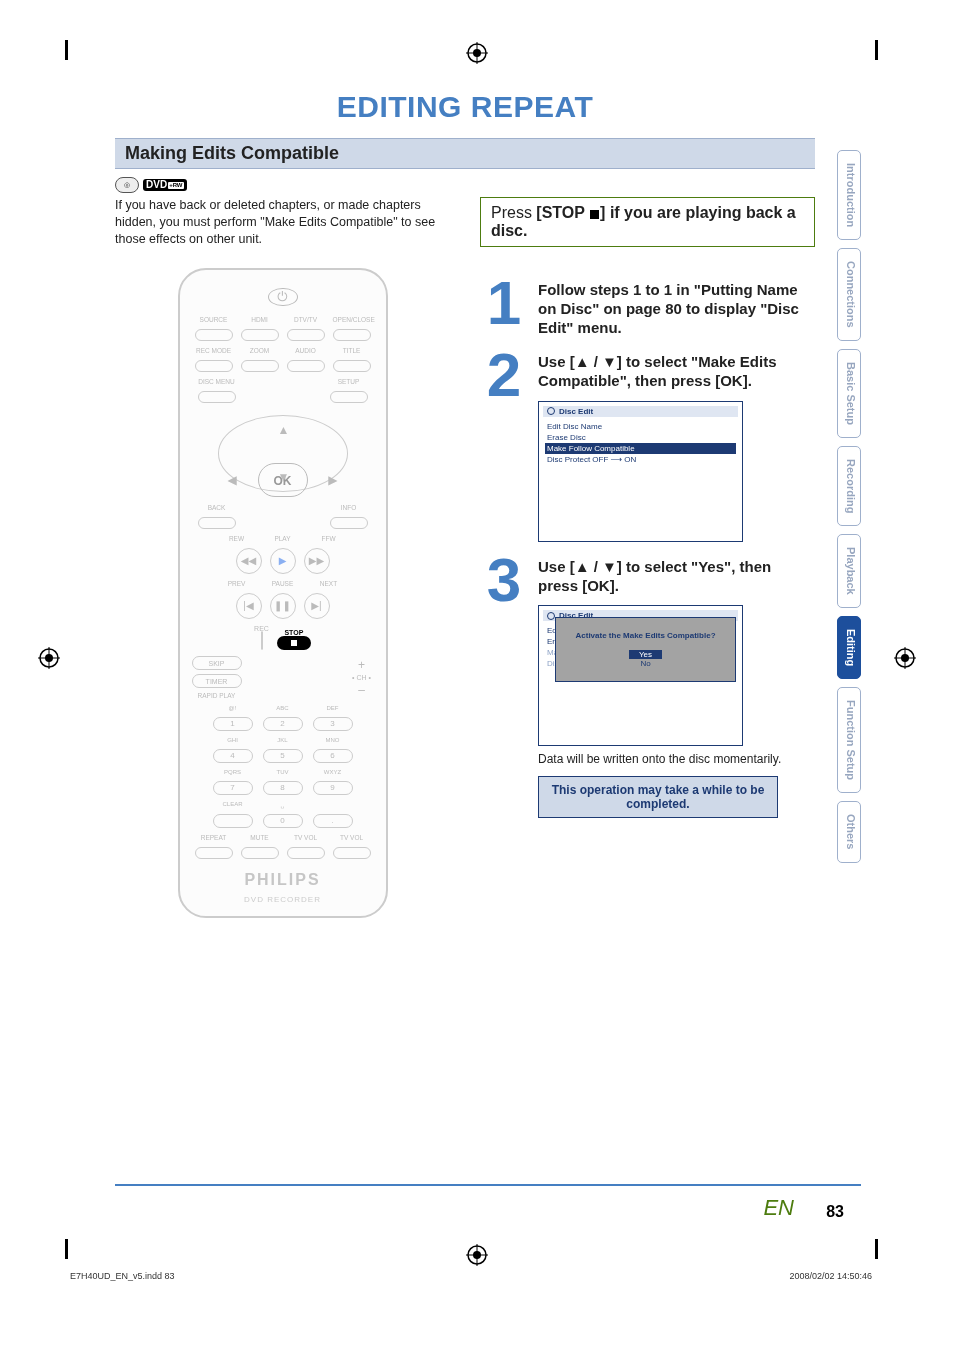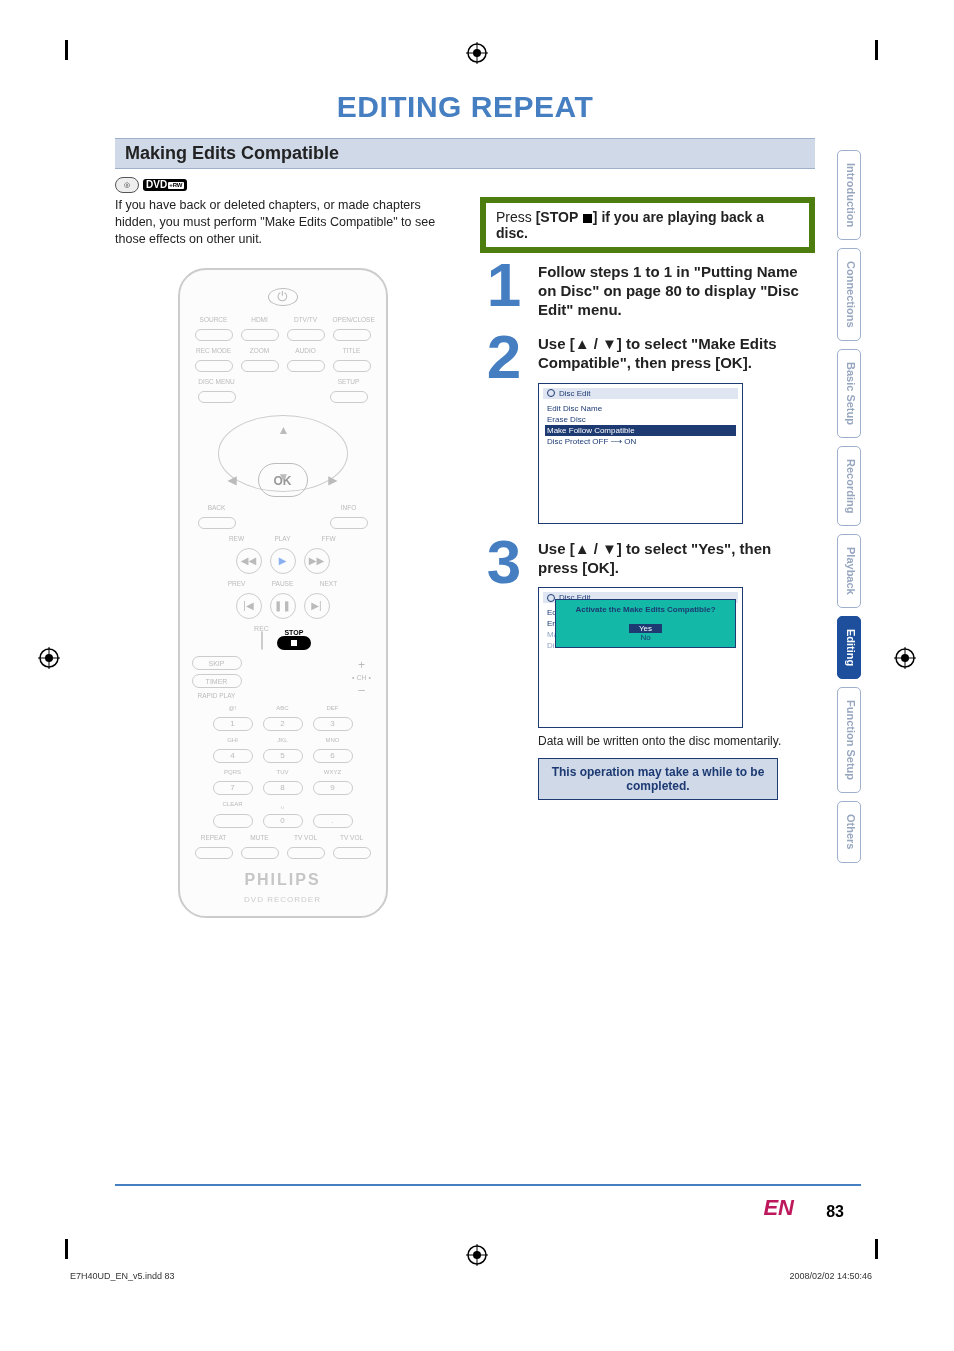--- a/index.html
+++ b/index.html
@@ -72,55 +72,55 @@
 
   .numrow { display:flex; gap:10px; justify-content:center; width:100%; }
   .numbtn { width:40px; height:14px; border:1.5px solid #ccc; border-radius:7px; font-size:8px; color:#bbb; text-align:center; line-height:12px;}
   .numlbl { display:flex; gap:10px; justify-content:center; width:100%; font-size:6px; color:#bbb; }
   .numlbl span { width:40px; text-align:center; }
 
   .brand { font-size:16px; letter-spacing:2px; color:#c6c6c6; font-weight:bold; margin-top:6px;}
   .brand-sub { font-size:8px; color:#ccc; letter-spacing:1px;}
 
   
-  .box-press { border: 6px solid #4d7c0f; padding: 6px 10px; font-size: 14px; margin-bottom: 4px; }
+  .box-press { border: 1px solid #4d7c0f; padding: 6px 10px; font-size: 16px; margin-bottom: 28px; }
   .box-press .sq { display:inline-block; width:9px; height:9px; background:#000; vertical-align:-1px; margin:0 1px;}
 
   .step { display:flex; align-items:flex-start; gap:10px; margin-bottom:10px; }
   .step-num { font-size:62px; font-weight:900; color:#457fc2; line-height:0.9; width:48px; text-align:center; flex-shrink:0;}
   .step-body { flex:1; padding-top:6px; }
   .step-head { font-size:15px; font-weight:bold; line-height:1.25; }
   .step-sub { font-size:12px; margin-top:6px; }
 
   .osd { border:1.5px solid #1d3a73; width:205px; padding:4px; font-size:8px; color:#1d3a73; margin-top:10px; }
-  .osd-title { background:#dfe6f2; color:#1d3a73; padding:1px 4px; display:flex; align-items:center; gap:4px; font-weight:normal; }
+  .osd-title { background:#dfe6f2; color:#1d3a73; padding:1px 4px; display:flex; align-items:center; gap:4px; font-weight:bold; }
   .osd-title .dot { width:8px; height:8px; border:1px solid #1d3a73; border-radius:50%; display:inline-block; }
   .osd-list { padding:4px 2px 2px 2px; }
   .osd-list div { padding:1px 2px; }
   .osd-list .hl { background:#1d3a73; color:#fff; }
   .osd-pad { height:70px; }
 
   .osd .dialog-wrap { position:relative; }
-  .osd .dialog { position:absolute; left:12px; top:-4px; right:2px; border:1px solid #1d3a73; background:#14b8a6; padding:4px; }
+  .osd .dialog { position:absolute; left:12px; top:-4px; right:2px; border:1px solid #1d3a73; background:#a3a3a3; padding:12px; }
   .osd .dialog .q { color:#1d3a73; font-weight:bold; text-align:center; }
   .osd .dialog .opts { text-align:center; margin-top:8px; }
   .osd .dialog .yes { background:#1d3a73; color:#fff; display:inline-block; padding:0 10px; }
   .osd .dialog .no { color:#1d3a73; display:block; }
   .osd .partial { color:#8ea3c6; }
 
   .note-box { border:1px solid #1d3a73; background:#cfd9e8; padding:6px 10px; font-size:12px; font-weight:bold; color:#1d3a73; text-align:center; width:240px; margin-top:10px;}
 
   
   .tabs { position: absolute; right: 93px; top: 150px; width: 24px; display:flex; flex-direction:column; gap:8px; }
   .tab { border:1px solid #9fb0cc; border-radius:5px; writing-mode: vertical-rl; font-size:11px; font-weight:bold; color:#97a6bf; padding:12px 3px; text-align:center; }
   .tab.active { background:#1d4f9c; color:#fff; border-color:#1d4f9c; }
 
   
   .foot-line { position:absolute; left:115px; right:93px; bottom:165px; border-top:2px solid #457fc2; }
-  .foot-en { position:absolute; right:160px; bottom:130px; font-size:22px; font-weight:bold; color:#be185d; font-style:italic; }
+  .foot-en { position:absolute; right:160px; bottom:130px; font-size:22px; font-weight:normal; color:#4d7c0f; font-style:italic; }
   .foot-pg { position:absolute; right:110px; bottom:130px; font-size:16px; font-weight:bold; color:#000; }
 
   .job-l { position:absolute; left:70px; bottom:70px; font-size:9px; color:#333; }
   .job-r { position:absolute; right:82px; bottom:70px; font-size:9px; color:#333; }
 </style>
 </head>
 <body>
 
 <div class="page">
 

